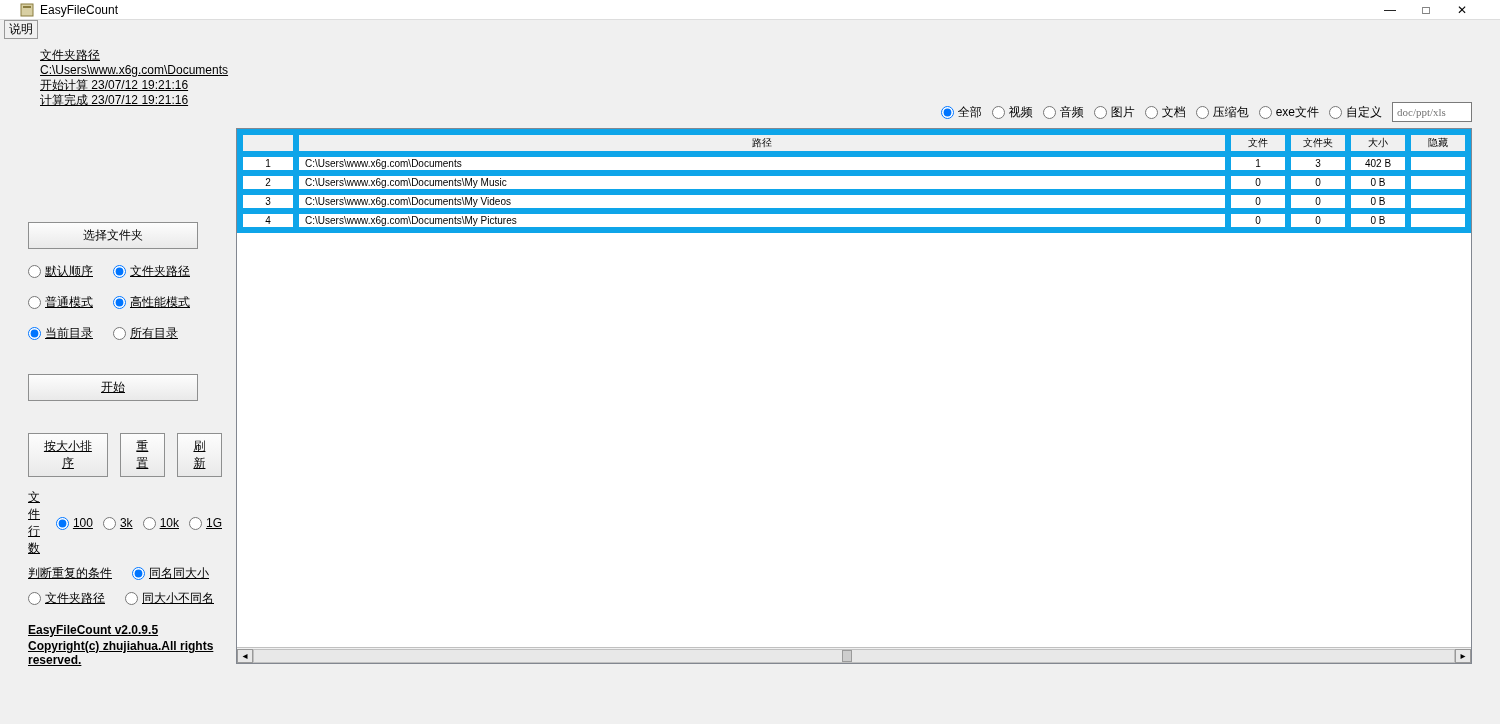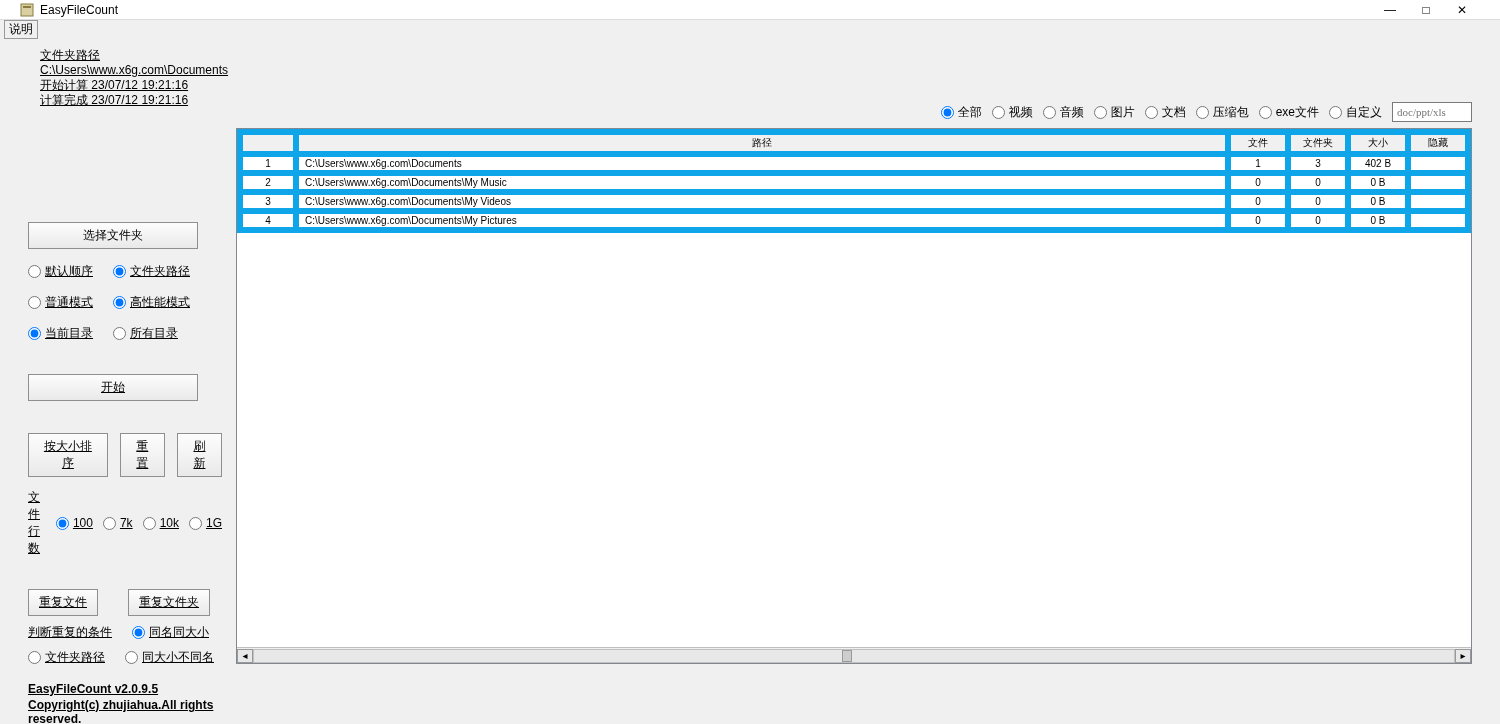--- a/index.html
+++ b/index.html
@@ -156,36 +156,32 @@
     </div>
 
     <div class="row" style="gap:10px;">
       <span>文件行数</span>
       <label class="opt">
           <input type="radio" name="rows" checked="" style="">
           <span>100</span>
         </label>
       <label class="opt">
           <input type="radio" name="rows" style="">
-          <span>7k</span>
+          <span>3k</span>
         </label>
       <label class="opt">
           <input type="radio" name="rows" style="">
           <span>10k</span>
         </label>
       <label class="opt">
           <input type="radio" name="rows" style="">
           <span>1G</span>
         </label>
     </div>
 
-    <div class="row" style="gap:30px;">
-      <button class="btn">重复文件</button>
-      <button class="btn">重复文件夹</button>
-    </div>
 
     <div class="row-tight" style="gap:20px;">
       <span>判断重复的条件</span>
       <label class="opt">
           <input type="radio" name="dup" checked="" style="">
           <span>同名同大小</span>
         </label>
     </div>
     <div class="row-tight" style="gap:20px;">
       <label class="opt">

